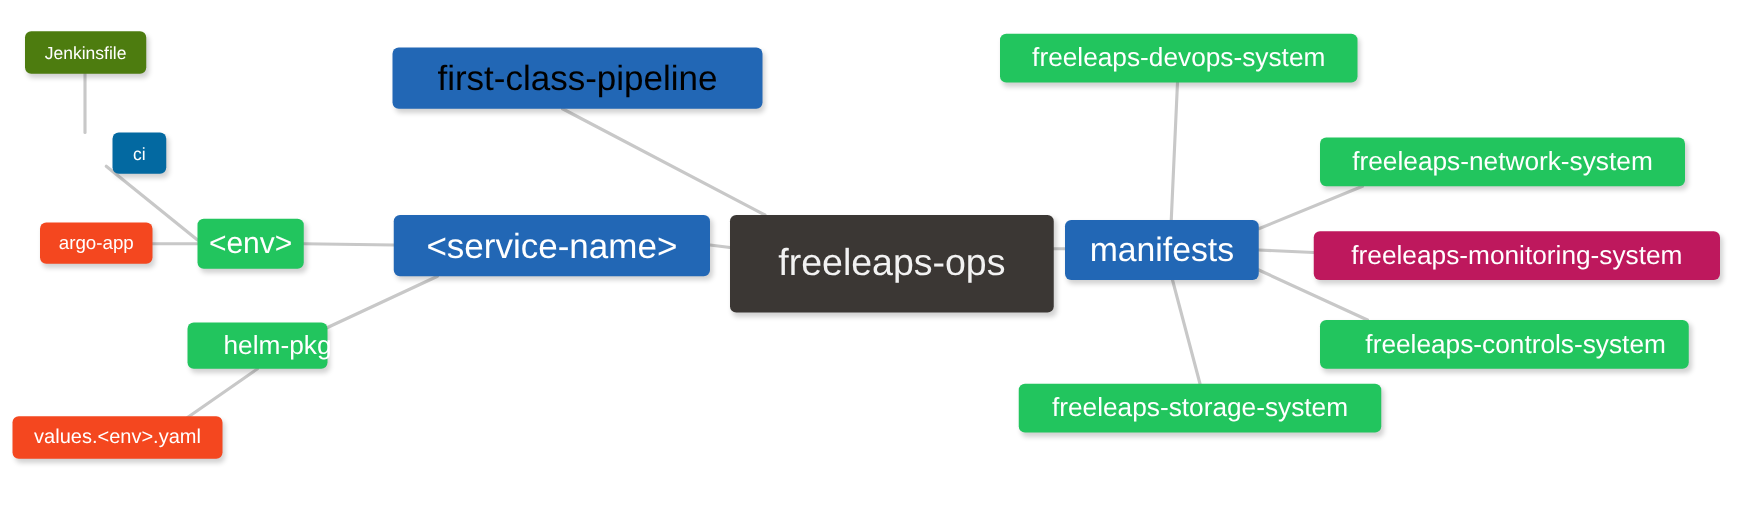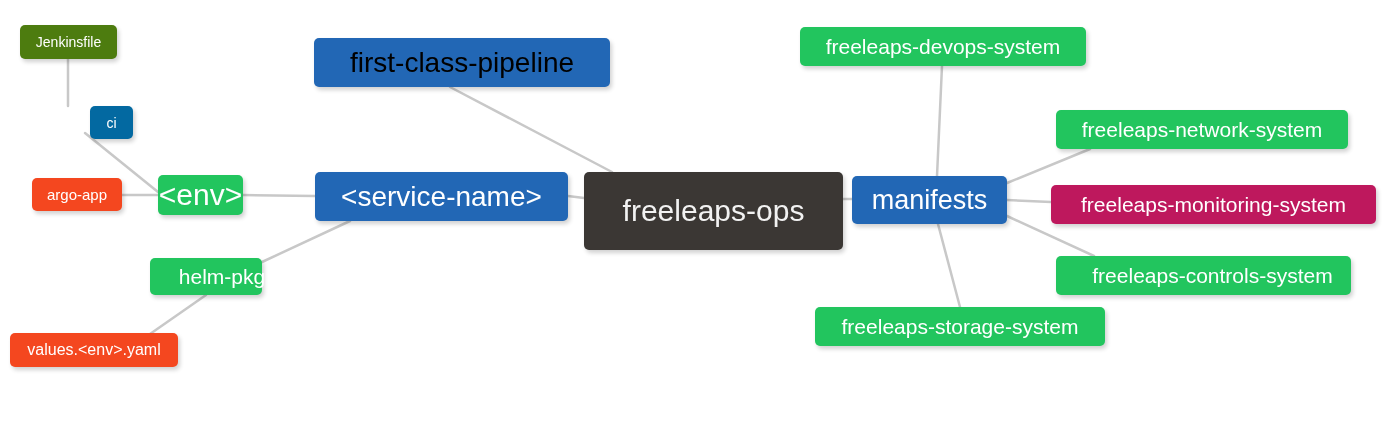--- a/index.html
+++ b/index.html
@@ -67,21 +67,21 @@
   <div id="node-layer">
       <div class="node" style="left: 20px; top: 25px; width: 97px; height: 34px; background: #4d7c0f; color: rgb(255, 255, 255); font-size: 14px;">
         <span class="node-label">Jenkinsfile</span>
       </div>
       <div class="node" style="left: 54px; top: 106px; width: 43px; height: 33px; background: #0369a1; color: rgb(255, 255, 255); font-size: 14px; margin-left: 36px;">
         <span class="node-label">ci</span>
       </div>
       <div class="node" style="left: 32px; top: 178px; width: 90px; height: 33px; background: rgb(244, 71, 31); color: rgb(255, 255, 255); font-size: 15px;">
         <span class="node-label">argo-app</span>
       </div>
-      <div class="node" style="left: 158px; top: 175px; width: 85px; height: 40px; background: rgb(34, 197, 94); color: rgb(255, 255, 255); font-size: 30px;">
+      <div class="node" style="left: 158px; top: 175px; width: 85px; height: 40px; background: rgb(34, 197, 94); color: rgb(255, 255, 255); font-size: 24px;">
         <span class="node-label">&lt;env&gt;</span>
       </div>
       <div class="node" style="left: 10px; top: 333px; width: 168px; height: 34px; background: rgb(244, 71, 31); color: rgb(255, 255, 255); font-size: 16px;">
         <span class="node-label">values.&lt;env&gt;.yaml</span>
       </div>
       <div class="node" style="left: 150px; top: 258px; width: 112px; height: 37px; background: rgb(34, 197, 94); color: rgb(255, 255, 255); font-size: 21px; padding-left: 32px;">
         <span class="node-label">helm-pkg</span>
       </div>
       <div class="node" style="left: 314px; top: 38px; width: 296px; height: 49px; background: rgb(34, 103, 181); color: #000000; font-size: 28px;">
         <span class="node-label">first-class-pipeline</span>

